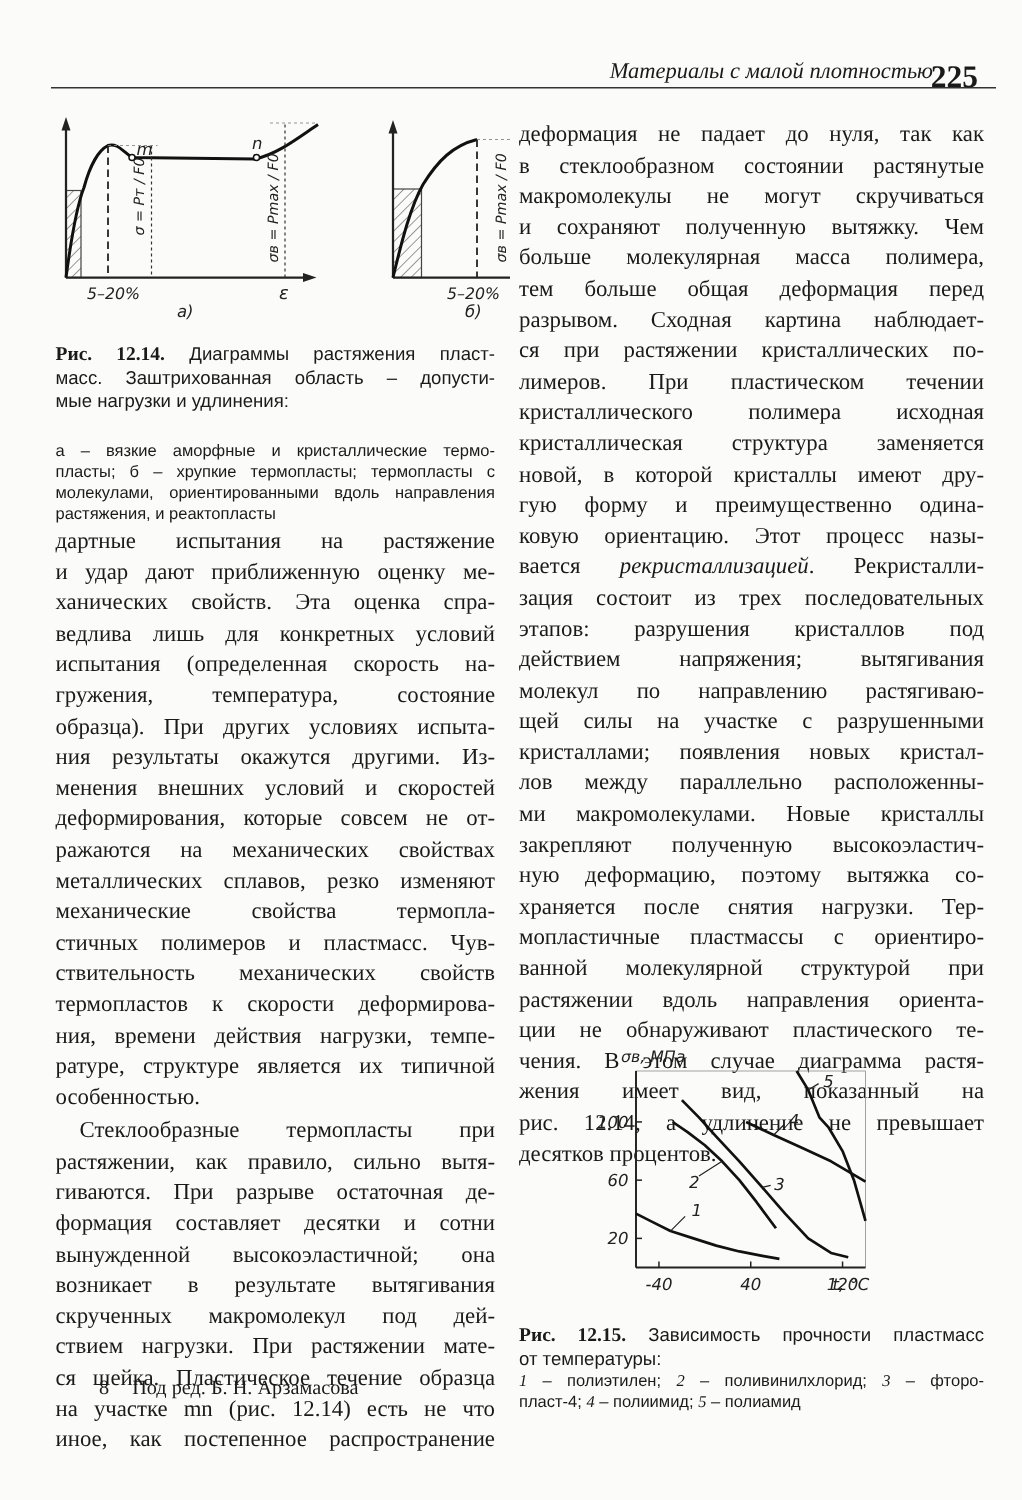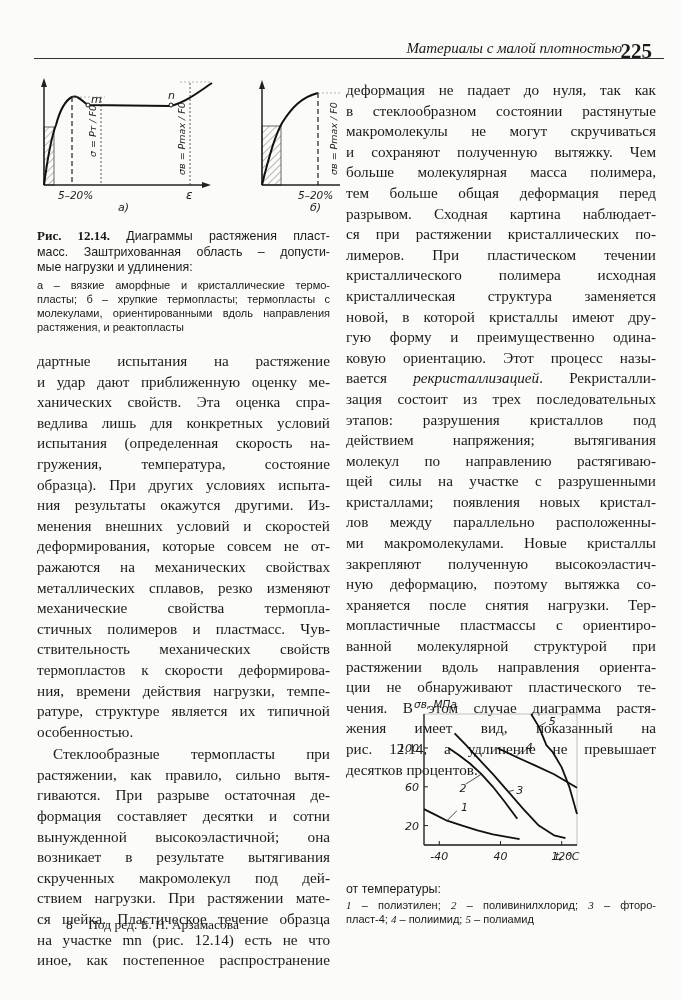--- a/index.html
+++ b/index.html
@@ -77,21 +77,21 @@
     <text x="280" y="136" font-size="11">б)</text>
   </g>
 </svg>
 
 <div class="col col-left cap" style="top:228px;">
   <div>
     <span class="line"><span class="lbl">Рис. 12.14.</span> <span>Диаграммы растяжения пласт-</span></span>
     <span class="line">масс. Заштрихованная область – допусти-</span>
     <span class="line last">мые нагрузки и удлинения:</span>
   </div>
-  <div class="cap-small" style="margin-top:2px;">
+  <div class="cap-small" style="margin-top:18px;">
     <span class="line">а – вязкие аморфные и кристаллические термо-</span>
     <span class="line">пласты; б – хрупкие термопласты; термопласты с</span>
     <span class="line">молекулами, ориентированными вдоль направления</span>
     <span class="line last">растяжения, и реактопласты</span>
   </div>
 </div>
 
 <div class="col col-left" style="top:351px;">
   <p id="lp1">
       <span class="line">дартные испытания на растяжение</span>
@@ -197,20 +197,21 @@
     <text x="146.15" y="103.62962962962963" font-size="11">3</text>
     <path d="M127.4,58.0 L145.8,66.7 L164.9,75.4 L184.0,84.2 L207.0,97.7" fill="none" stroke="#111" stroke-width="1.8" stroke-linejoin="round"></path>
     <line x1="145.8" y1="66.6962962962963" x2="152.8" y2="59.696296296296296" stroke="#222" stroke-width="0.8"></line>
     <text x="155.8" y="60.696296296296296" font-size="11">4</text>
     <path d="M161.1,24.0 L168.8,36.6 L176.4,55.1 L182.5,61.8 L191.7,77.4 L199.3,96.8 L207.0,123.9" fill="none" stroke="#111" stroke-width="1.8" stroke-linejoin="round"></path>
     <line x1="168.75" y1="36.61481481481482" x2="175.75" y2="32.41481481481482" stroke="#222" stroke-width="0.8"></line>
     <text x="178.75" y="34.61481481481482" font-size="11">5</text>
   </svg>
 
 <div class="col col-right cap" style="top:882px;">
+  <span class="line"><span class="lbl">Рис. 12.15.</span> <span>Зависимость прочности пластмасс</span></span>
   <span class="line last">от температуры:</span>
   <div class="cap-small" id="leg1512">
       <span class="line"><i>1</i><span> – полиэтилен; </span><i>2</i><span> – поливинилхлорид; </span><i>3</i><span> – фторо-</span></span>
       <span class="line last"><span>пласт-4; </span><i>4</i><span> – полиимид; </span><i>5</i><span> – полиамид</span></span>
     </div>
 </div>
 
 <div class="footer">
   <span class="num">8</span>
   <span>Под ред. Б. Н. Арзамасова</span>

